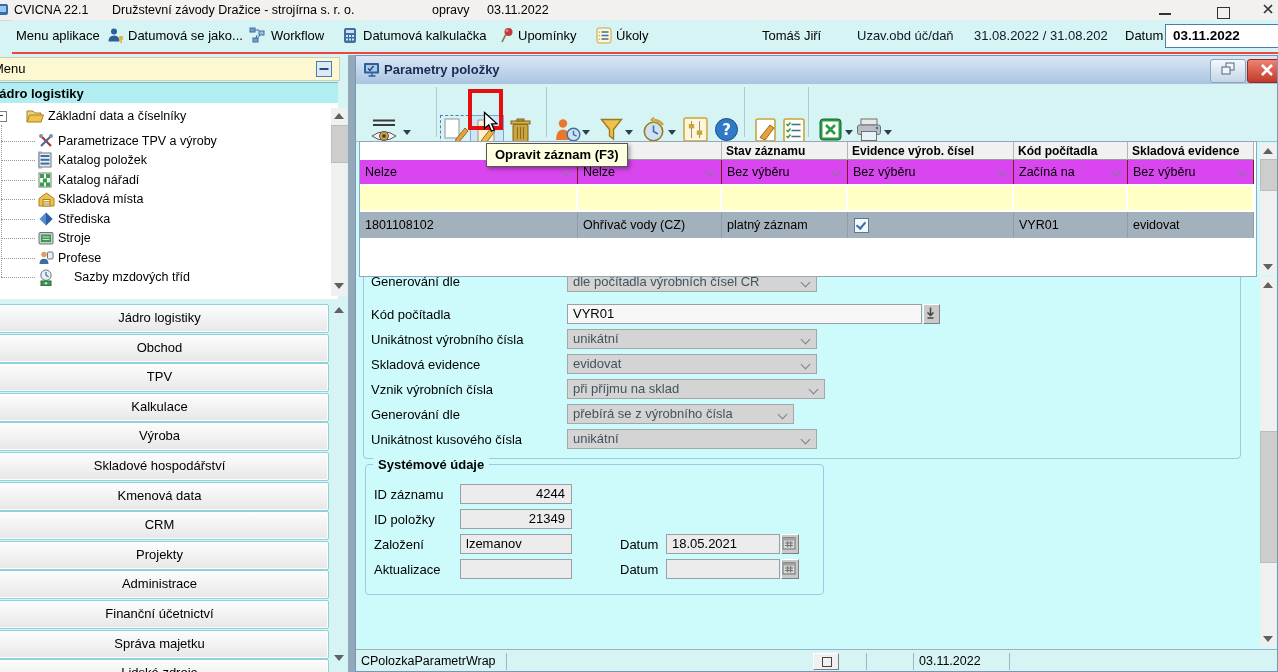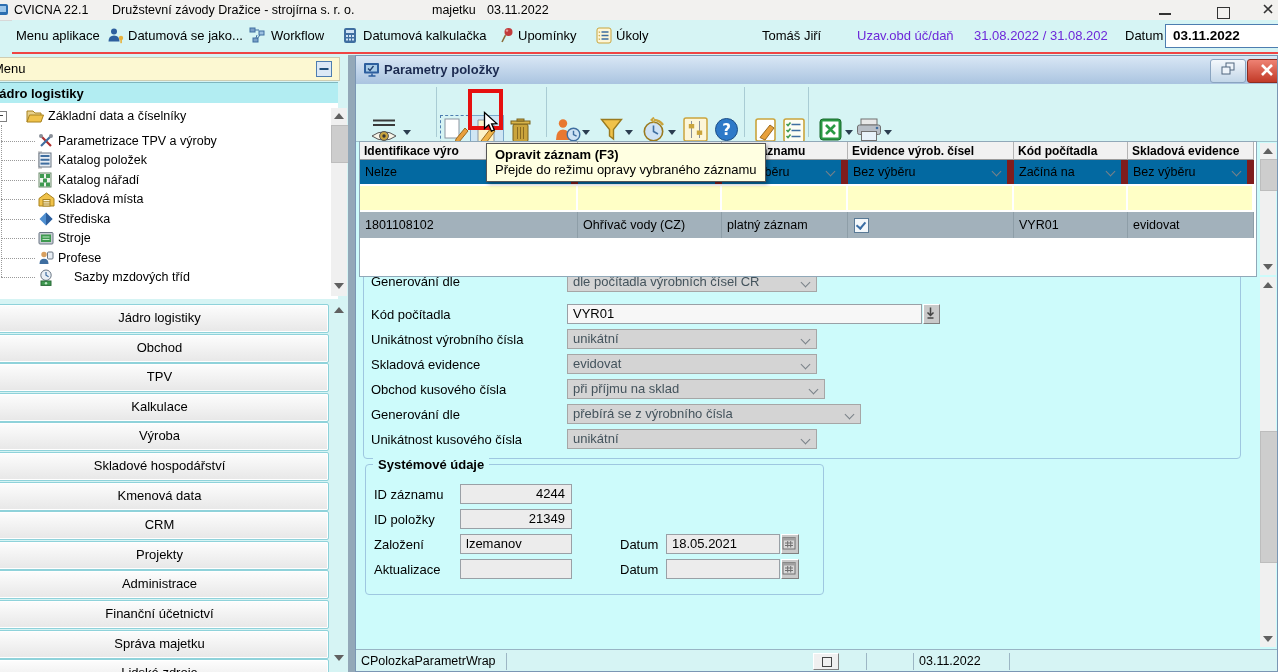--- a/index.html
+++ b/index.html
@@ -8,21 +8,21 @@
        -webkit-font-smoothing:antialiased}
   .abs{position:absolute}
   
   .titlebar{left:0;top:0;width:1278px;height:20px;background:#f2f1ef;border-bottom:1px solid #d8d8d8}
   .titlebar span{position:absolute;top:3px;font-size:12.5px;white-space:nowrap}
   .wbtn{position:absolute;top:0;width:30px;height:19px}
   
   .menubar{left:12px;top:20px;width:1278px;height:32px;background:#d6f4f4;border-bottom:2px solid #ef4444}
   .mitem{position:absolute;top:8px;height:18px;white-space:nowrap;cursor:default}
   .mico{position:absolute;top:7px}
-  .purple{color:#6d28d9}
+  .purple{color:#0f172a}
   .datefield{position:absolute;left:1153px;top:4px;width:130px;height:22px;background:#fff;
              border:1px solid #4d7db0;font-weight:bold;font-size:13.5px;line-height:22px;padding-left:7px}
   
   .sidebar{left:-10px;top:55px;width:358px;height:617px}
   .menu-hdr{position:absolute;left:0;top:2px;width:348px;height:22px;background:#fcf8d2;
             border:1px solid #cfcdb2;line-height:21px}
   .tree-hdr{position:absolute;left:0;top:27px;width:348px;height:21px;background:#b2edf2;
             border-top:1px solid #7fb6be;font-weight:bold;line-height:21px;font-size:13px}
   .tree{position:absolute;left:0;top:48px;width:348px;height:196px;background:#fff;overflow:hidden}
   .trow{position:absolute;height:18px;font-size:12.5px;line-height:18px;white-space:nowrap}
@@ -54,21 +54,21 @@
   .tdd{position:absolute;top:46px;width:0;height:0;border-left:4px solid transparent;border-right:4px solid transparent;border-top:5px solid #2c3e50}
   .tlabel{position:absolute;top:64px;font-size:12.5px;white-space:nowrap;transform:translateX(-50%)}
   .hoverbg{position:absolute;left:114px;top:31px;width:32px;height:32px;background:#cfe6f4;border:1px solid #7aa8cc}
   .dashsel{position:absolute;left:84px;top:31px;width:32px;height:32px;border:1px dashed #4d7db0}
   
   .grid{position:absolute;left:3px;top:85px;width:898px;height:136px;background:#fff;
         border:1px solid #90a8b8;box-sizing:border-box;z-index:10}
   .gh{position:absolute;top:0;height:18px;background:#f1f1f1;border-right:1px solid #b4b4b4;
       border-bottom:1px solid #9a9a9a;font-weight:bold;font-size:12px;line-height:18px;
       padding-left:4px;box-sizing:border-box;white-space:nowrap;overflow:hidden}
-  .gf{position:absolute;top:18px;height:24px;background:#0369a1;border-right:7px solid #7f1d1d;
+  .gf{position:absolute;top:18px;height:24px;background:#d946ef;border-right:1px solid #7f1d1d;
       font-size:12.5px;line-height:24px;padding-left:5px;box-sizing:border-box;white-space:nowrap}
   .chv{position:absolute;right:7px;top:8px;width:6px;height:6px;border-right:1.6px solid #7a8288;
        border-bottom:1.6px solid #7a8288;transform:rotate(45deg)}
   .gy{position:absolute;top:44px;height:24px;background:#ffffc6;border-right:2px solid #ffffff;box-sizing:border-box}
   .gd{position:absolute;top:70px;height:26px;background:#a2b1bb;border-right:1px solid #8e9ea8;
       font-size:12.5px;line-height:26px;padding-left:5px;box-sizing:border-box;white-space:nowrap;overflow:hidden}
   .cb{position:absolute;left:6px;top:6px;width:13px;height:13px;background:#f4f8fb;border:1px solid #5a7a96}
   .cb i{position:absolute;left:3px;top:1px;width:4px;height:7px;border-right:2px solid #3b6ea5;
         border-bottom:2px solid #3b6ea5;transform:rotate(40deg)}
   
@@ -103,21 +103,21 @@
 </head>
 <body>
 
 <div class="abs titlebar">
   <span style="left:-6px;top:2px"><svg width="16" height="16">
         <rect x="1" y="2" width="13" height="11" rx="2" fill="#2e6fb0"></rect>
         <rect x="3" y="4" width="9" height="6" fill="#9cc6ea"></rect>
       </svg></span>
   <span style="left:14px">CVICNA 22.1</span>
   <span style="left:112px">Družstevní závody Dražice - strojírna s. r. o.</span>
-  <span style="left:432px">majetku</span>
+  <span style="left:432px">opravy</span>
   <span style="left:487px">03.11.2022</span>
   <span class="wbtn" style="left:1150px">
       <i style="position:absolute;left:9px;top:10px;width:12px;height:2px;background:#333"></i>
     </span>
   <span class="wbtn" style="left:1208px">
       <i style="position:absolute;left:9px;top:4px;width:11px;height:10px;border:1.5px solid #333"></i>
     </span>
   <span class="wbtn" style="left:1262px"><svg width="12" height="12">
         <path d="M2 2 L10 10 M10 2 L2 10" stroke="#333" stroke-width="1.6"></path>
       </svg></span>
@@ -430,26 +430,26 @@
           <path d="M3.5 13 H9.5" stroke="#444" stroke-width="1.5"></path>
         </svg></span>
     <span class="flabel" style="left:14px;top:61px">Unikátnost výrobního čísla</span>
     <div class="dd" style="left:210px;top:58px;width:250px">
       <span>unikátní</span><i class="chv"></i>
     </div>
     <span class="flabel" style="left:14px;top:86px">Skladová evidence</span>
     <div class="dd" style="left:210px;top:83px;width:250px">
       <span>evidovat</span><i class="chv"></i>
     </div>
-    <span class="flabel" style="left:14px;top:111px">Obchod kusového čísla</span>
+    <span class="flabel" style="left:14px;top:111px">Vznik výrobních čísla</span>
     <div class="dd" style="left:210px;top:108px;width:258px">
       <span>při příjmu na sklad</span><i class="chv"></i>
     </div>
     <span class="flabel" style="left:14px;top:136px">Generování dle</span>
-    <div class="dd" style="left:210px;top:133px;width:294px">
+    <div class="dd" style="left:210px;top:133px;width:227px">
       <span>přebírá se z výrobního čísla</span><i class="chv"></i>
     </div>
     <span class="flabel" style="left:14px;top:161px">Unikátnost kusového čísla</span>
     <div class="dd" style="left:210px;top:158px;width:250px">
       <span>unikátní</span><i class="chv"></i>
     </div>
 
     <div class="gbox" style="left:8px;top:193px;width:457px;height:129px"></div>
     <span class="gblabel" style="left:16px;top:186px">Systémové údaje</span>
     <span class="flabel" style="left:17px;top:216px">ID záznamu</span>
@@ -479,21 +479,20 @@
           </g>
         </svg></span>
   </div>
 
   <div class="sbtrack" style="left:904px;top:221px;height:370px;z-index:2"></div>
   <span class="tri-up" style="left:907px;top:226px;z-index:3"></span>
   <div class="sbthumb" style="left:904px;top:375px;height:130px;z-index:3"></div>
   <span class="tri-dn" style="left:907px;top:580px;z-index:3"></span>
 
   <div class="grid">
-    <div class="gh" style="left:0;width:218px">Identifikace výro</div>
     <div class="gh" style="left:218px;width:144px"></div>
     <div class="gh" style="left:362px;width:126px">Stav záznamu</div>
     <div class="gh" style="left:488px;width:166px">Evidence výrob. čísel</div>
     <div class="gh" style="left:654px;width:114px">Kód počítadla</div>
     <div class="gh" style="left:768px;width:126px">Skladová evidence</div>
     <div class="gf" style="left:0;width:218px"><span>Nelze</span><i class="chv"></i></div>
     <div class="gf" style="left:218px;width:144px"><span>Nelze</span><i class="chv"></i></div>
     <div class="gf" style="left:362px;width:126px"><span>Bez výběru</span><i class="chv"></i></div>
     <div class="gf" style="left:488px;width:166px"><span>Bez výběru</span><i class="chv"></i></div>
     <div class="gf" style="left:654px;width:114px"><span>Začíná na</span><i class="chv"></i></div>
@@ -528,20 +527,19 @@
         <i style="position:absolute;left:8px;top:3px;width:8px;height:8px;border:1.5px solid #444"></i>
       </span>
     <span class="sdiv" style="left:510px"></span>
     <span class="sdiv" style="left:557px"></span>
     <span class="stxt" style="left:563px">03.11.2022</span>
     <span class="sdiv" style="left:653px"></span>
   </div>
 
   <div class="tooltip">
     <div class="tt1">Opravit záznam (F3)</div>
-    <div class="tt2">Přejde do režimu opravy vybraného záznamu</div>
   </div>
 
   <div class="redbox"></div>
   <span class="cursor"><svg width="17" height="23">
         <path d="M1.5 1.5 L1.5 17.5 L5.8 13.8 L8.4 20.2 L11.3 19 L8.6 12.8 L13.8 12.6 Z" fill="#fff" stroke="#000" stroke-width="1.3"></path>
       </svg></span>
 </div>
 
 </body></html>

